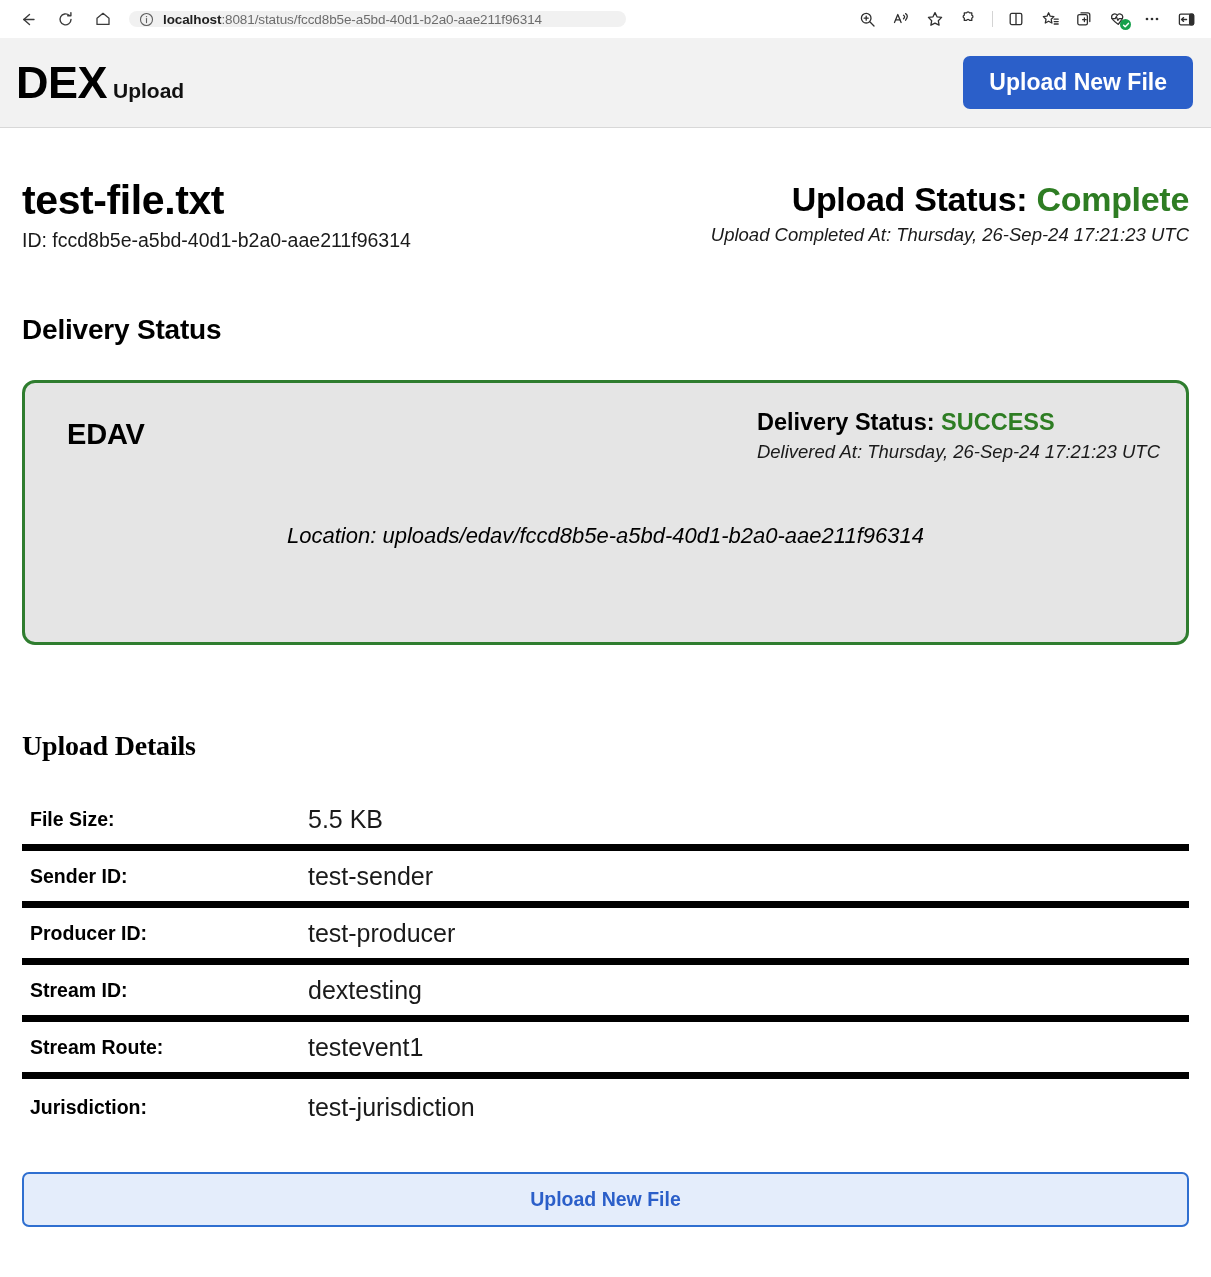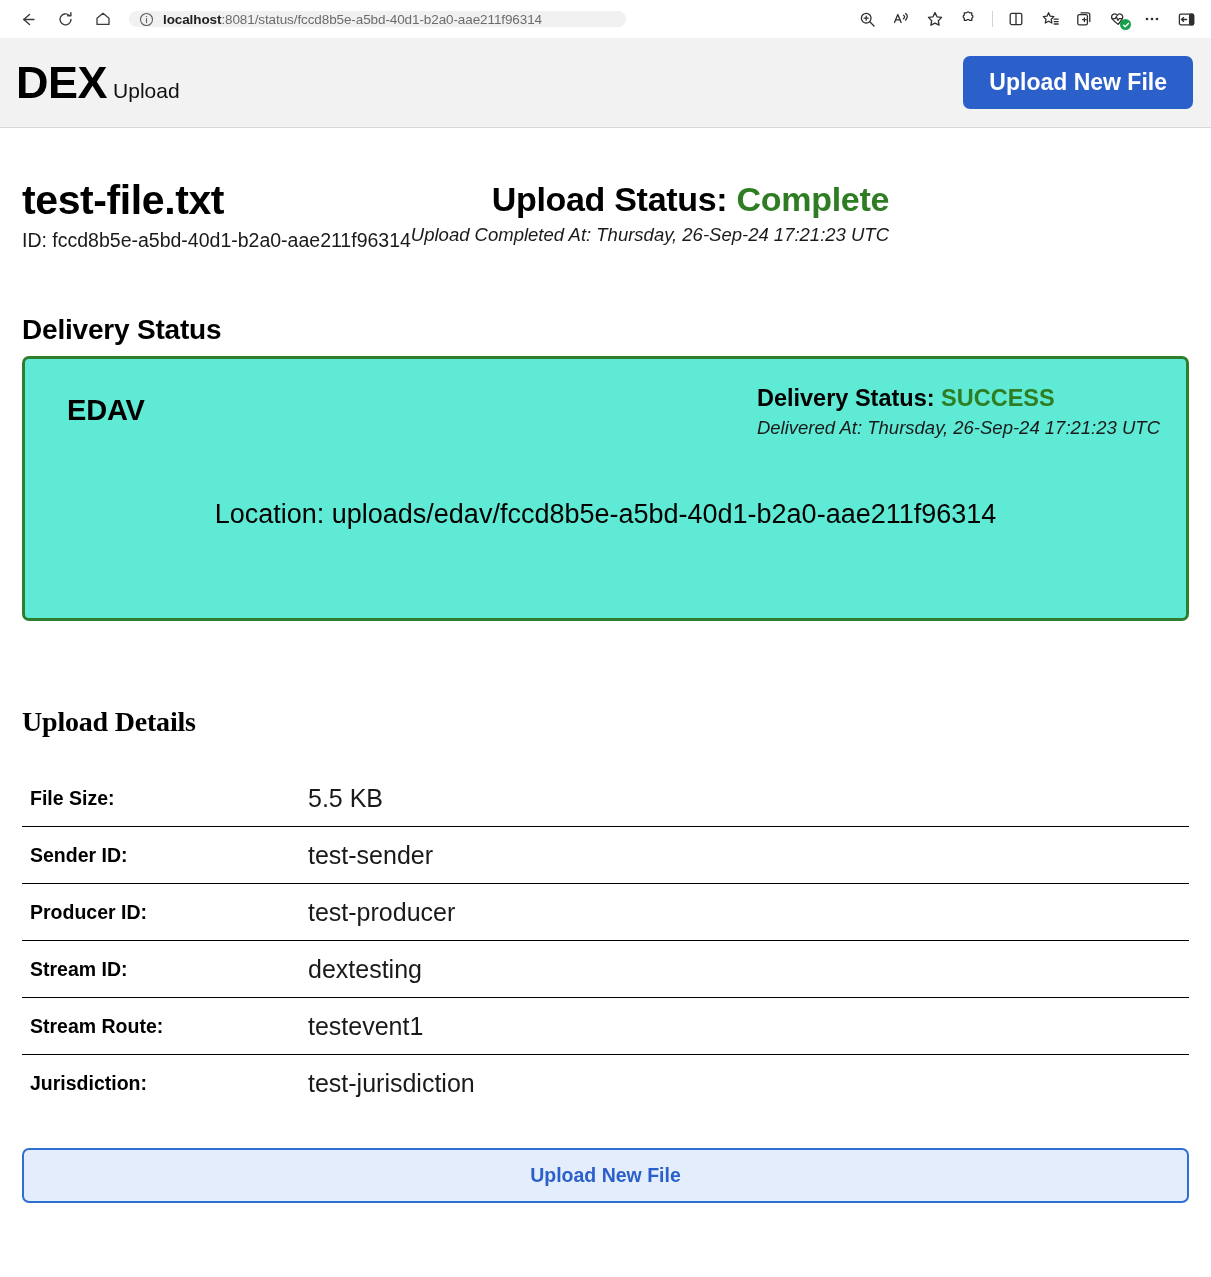--- a/index.html
+++ b/index.html
@@ -95,21 +95,21 @@
   .brand { display: flex; align-items: baseline; }
   .brand-dex {
     font-size: 45px;
     font-weight: bold;
     color: #000000;
     letter-spacing: -0.5px;
     line-height: 1;
   }
   .brand-sub {
     font-size: 21px;
-    font-weight: normal;
+    font-weight: bold;
     color: #111111;
     margin-left: 6px;
     line-height: 1;
   }
   .btn-primary {
     background: #2b5fc9;
     color: #ffffff;
     font-size: 23px;
     font-weight: bold;
     border: none;
@@ -117,21 +117,21 @@
     padding: 13px 26px;
     cursor: pointer;
     font-family: "Liberation Sans", sans-serif;
   }
 
   
   .page { padding: 0 22px; }
 
   .top-row {
     display: flex;
-    justify-content: flex-start;
+    justify-content: space-between;
     align-items: flex-start;
     padding-top: 50px;
   }
   .file-name {
     font-size: 41px;
     font-weight: bold;
     color: #000000;
     line-height: 1.08;
     letter-spacing: -0.4px;
   }
@@ -158,24 +158,24 @@
 
   .section-title {
     font-size: 28px;
     font-weight: bold;
     color: #000000;
     letter-spacing: -0.2px;
   }
   .delivery-title { margin-top: 62px; }
 
   .delivery-card {
-    margin-top: 10px;
+    margin-top: 34px;
     border: 3px solid #2f7d2f;
-    border-radius: 7px;
-    background: #5eead4;
+    border-radius: 13px;
+    background: #e5e5e5;
     padding: 26px 26px 30px 26px;
     height: 265px;
   }
   .delivery-head {
     display: flex;
     justify-content: space-between;
     align-items: flex-start;
   }
   .delivery-target {
     font-size: 29px;
@@ -193,36 +193,37 @@
   }
   .delivery-status-value { color: #2e7d23; }
   .delivery-time {
     font-size: 18.5px;
     font-style: italic;
     color: #1a1a1a;
     margin-top: 5px;
   }
   .delivery-location {
     text-align: center;
-    font-size: 27px;
+    font-size: 22px;
     color: #000000;
     margin-top: 60px;
+    font-style: italic;
   }
 
   .details-title { margin-top: 85px; font-family: Liberation Serif, serif; }
 
   .details-table {
     margin-top: 32px;
     width: 1167px;
   }
   .detail-row {
     display: flex;
     align-items: center;
     height: 57px;
-    border-bottom: 1px solid #000000;
+    border-bottom: 7px solid #000000;
   }
   .detail-row.last { border-bottom: none; }
   .detail-label {
     width: 286px;
     font-size: 19.5px;
     font-weight: bold;
     color: #000000;
     padding-left: 8px;
   }
   .detail-value {

